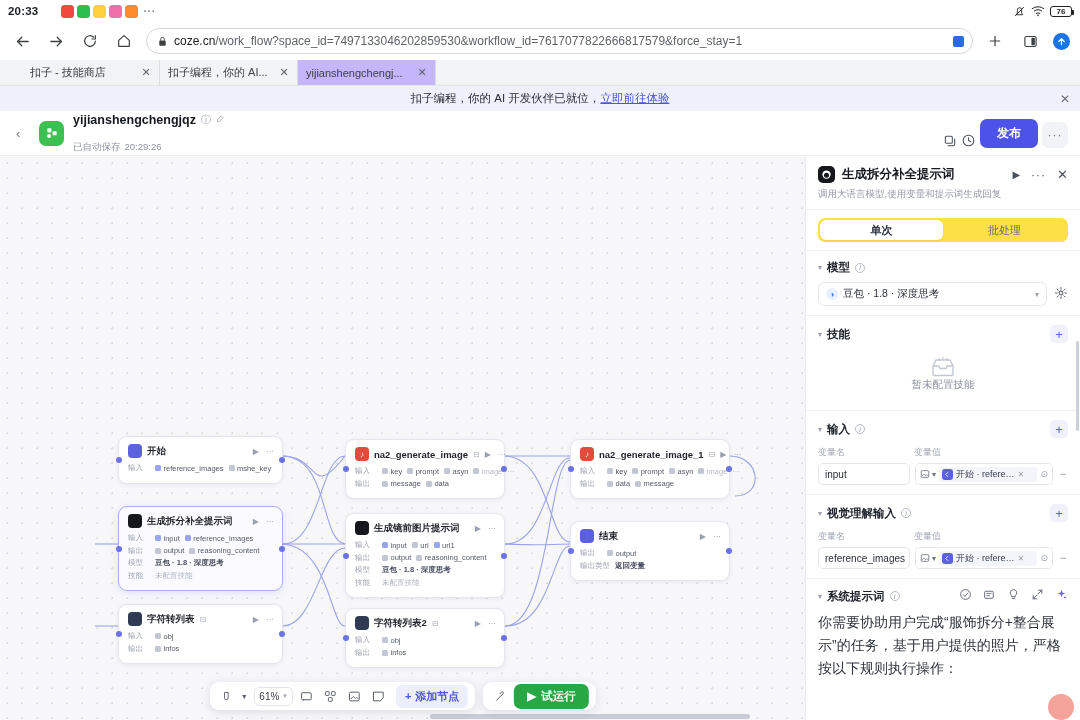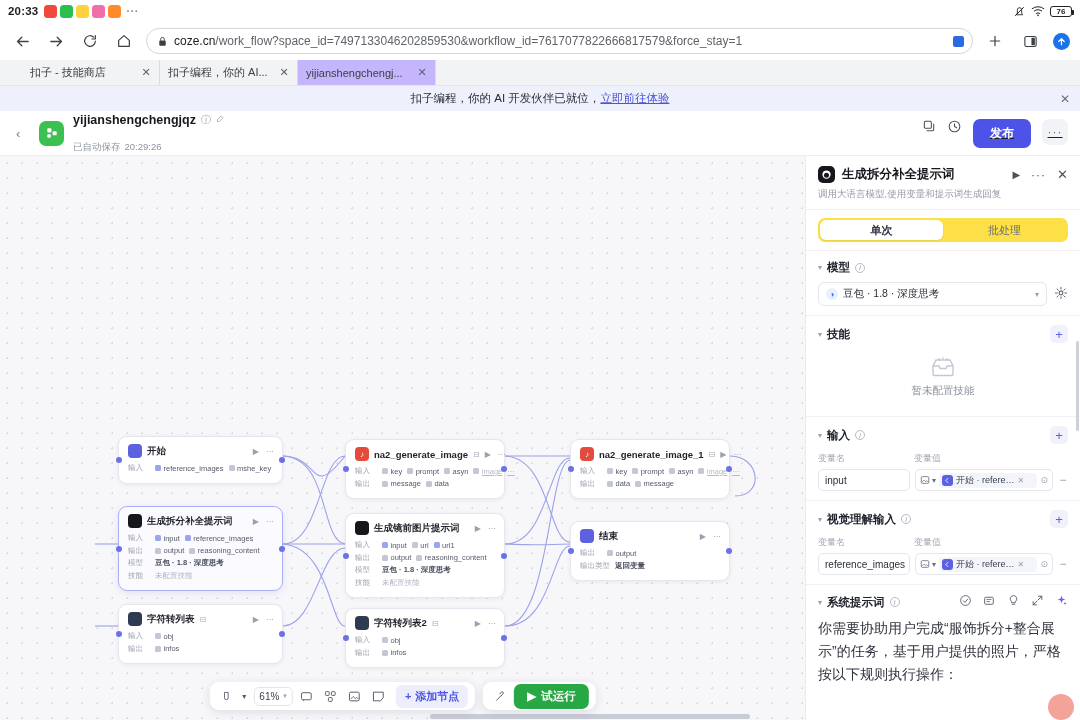--- a/index.html
+++ b/index.html
@@ -7,21 +7,21 @@
   body {
     font-family: "Liberation Sans", "DejaVu Sans", sans-serif;
     background: #ffffff;
     font-size: 12px;
     color: #1c1f23;
   }
 
   
   .statusbar {
     height: 22px; display: flex; align-items: center;
-    padding: 0 8px; background: #fff; font-size: 11.5px; font-weight: 700;
+    padding: 0 8px; background: #fff; font-size: 11.5px; font-weight: 700; gap: 17px;
   }
   .statusbar .time { letter-spacing: .2px; }
   .sb-icons { display: flex; gap: 3px; margin-left: 6px; align-items: center; }
   .sb-ico {
     width: 13px; height: 13px; border-radius: 3.5px;
     display: inline-block;
   }
   .sb-dots { font-size: 11px; color: #888; margin-left: 2px; letter-spacing:.5px;}
   .sb-right { margin-left: auto; display: flex; align-items: center; gap: 5px; }
   .sb-right svg { display: block; }
@@ -93,21 +93,21 @@
   .hdr-back { color: #7b8093; font-size: 13px; width: 14px; }
   .wf-logo {
     width: 25px; height: 25px; border-radius: 7px; background: #3cc051;
     display: flex; align-items: center; justify-content: center; flex: none;
   }
   .wf-meta { display: flex; flex-direction: column; gap: 14px; }
   .wf-title-row { display: flex; align-items: center; gap: 5px; }
   .wf-title { font-size: 12.5px; font-weight: 700; color: #15181d; }
   .wf-ico { color: #9aa0ad; font-size: 10px; }
   .wf-save { font-size: 9.5px; color: #8d93a1; display: flex; gap: 4px; }
-  .hdr-right { margin-left: auto; display: flex; align-items: flex-start; gap: 11px; text-decoration: underline; }
+  .hdr-right { margin-left: auto; display: flex; align-items: flex-end; gap: 4px; }
   .hdr-ibtn { color: #4a4f5c; display: flex; align-items: center; }
   .btn-publish {
     background: #4d53e8; color: #fff; font-size: 12px; font-weight: 700;
     border-radius: 7px; padding: 6px 17px; border: none;
   }
   .btn-more {
     width: 26px; height: 26px; border-radius: 7px; background: #f2f3f6;
     display: flex; align-items: center; justify-content: center;
     color: #6c7182; font-size: 12px; letter-spacing: 1px;
   }
@@ -146,21 +146,21 @@
   .row-label.w2 { width: 30px; }
   .chip {
     display: inline-flex; align-items: center; gap: 2.5px;
     font-size: 7.5px; color: #565b68;
   }
   .chip i {
     width: 6px; height: 6px; border-radius: 1.5px; background: #c3c7d4;
     display: inline-block; font-style: normal; flex: none;
   }
   .chip i.b { background: #9aa5f0; }
-  .chip.dim { color: #b4b9c5; text-decoration: underline; }
+  .chip.dim { color: #b4b9c5; }
   .chip-val { font-size: 7.5px; color: #4b5060; font-weight: 700;}
   .port {
     position: absolute; width: 6px; height: 6px; border-radius: 50%;
     background: #6b72e6; top: 50%; margin-top: -3px; z-index: 4;
   }
   .port.l { left: -3px; } .port.r { right: -3px; }
 
   
   .toolbar {
     position: absolute; left: 50%; transform: translateX(-50%); bottom: 12px;
@@ -232,21 +232,21 @@
   .model-sel {
     flex: 1; height: 24px; border: 1px solid #e4e6eb; border-radius: 6px;
     display: flex; align-items: center; gap: 5px; padding: 0 7px; font-size: 10.5px; color: #2e323c;
   }
   .model-sel .dd { margin-left: auto; color: #9ba0ac; font-size: 8px; }
   .doubao-logo {
     width: 12px; height: 12px; border-radius: 50%; background: #e8f0ff;
     display: flex; align-items: center; justify-content: center; font-size: 8px; color: #3a74e8; flex:none;
   }
   .empty-skill {
-    display: flex; flex-direction: column; align-items: center; gap: 6px;
+    display: flex; flex-direction: column; align-items: center; 
     padding: 13px 0 9px 0; color: #a6abb8;
   }
   .empty-skill span { font-size: 10.5px; color: #8b909d; }
   .var-head { display: flex; margin-top: 8px; font-size: 9px; color: #a2a7b3; }
   .var-head .c1 { width: 96px; }
   .var-row { display: flex; align-items: center; gap: 5px; margin-top: 4px; }
   .var-name {
     width: 92px; height: 22px; border: 1px solid #e4e6eb; border-radius: 5px;
     display: flex; align-items: center; padding: 0 6px; font-size: 10px; color: #2a2e38;
   }

